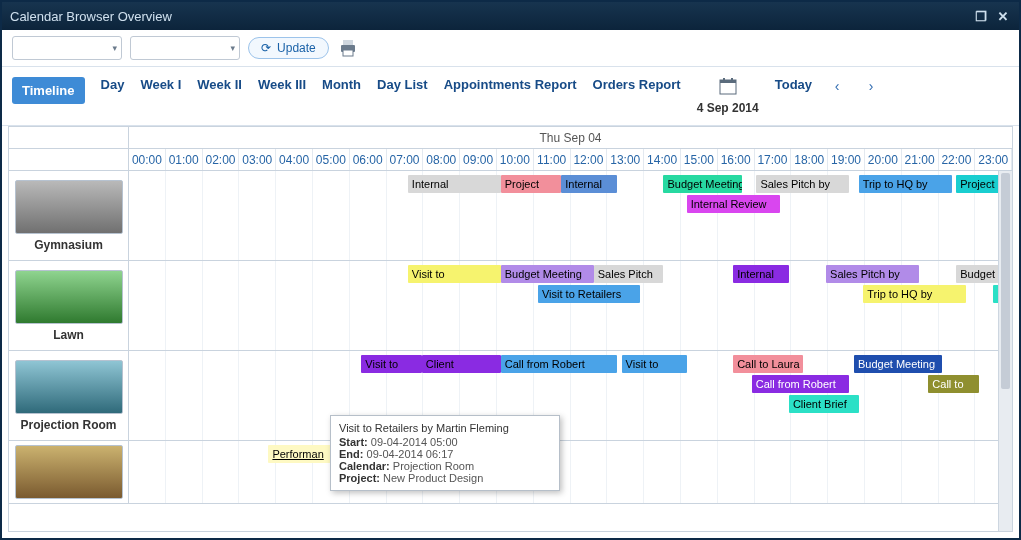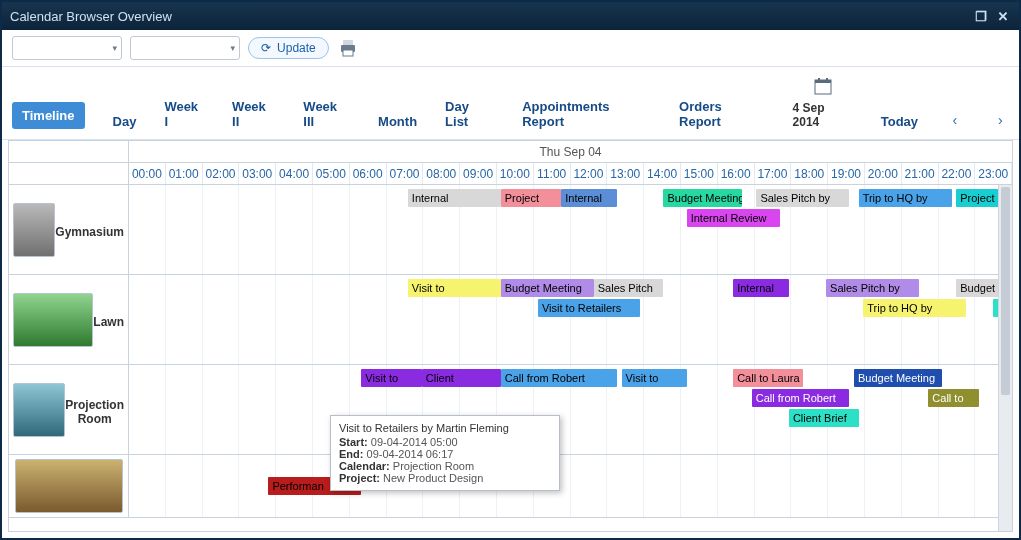--- a/index.html
+++ b/index.html
@@ -66,22 +66,22 @@
     font-size:12px;
   }
   .printer-icon {
     width:22px; height:22px;
     display:inline-flex; align-items:center; justify-content:center;
     cursor:pointer;
   }
 
   .view-tabs {
     display:flex;
-    align-items:flex-end;
-    gap: 28px;
+    align-items:flex-start;
+    gap: 16px;
     padding: 10px 10px;
     border-bottom: 1px solid #d9e2ec;
   }
   .view-tab {
     color: #174b87;
     font-weight: bold;
     font-size: 13px;
     cursor:pointer;
   }
   .view-tab.active {
@@ -153,20 +153,21 @@
   }
   .row {
     display:flex;
     border-bottom:1px solid #c9d3de;
     min-height:90px;
   }
   .res-cell {
     width:120px;
     border-right:1px solid #c9d3de;
     display:flex;
+    flex-direction:column;
     align-items:center;
     justify-content:center;
     padding:4px;
     text-align:center;
   }
   .res-thumb {
     width:108px;
     height:54px;
     background:#d9e2ec;
     border:1px solid #b6c2d0;
@@ -493,21 +494,21 @@
               <div></div>
               <div></div>
               <div></div>
               <div></div>
               <div></div>
               <div></div>
               <div></div>
               <div></div>
               <div></div>
             </div>
-            <div class="event" style="left: 15.7895%; width: 10.5263%; top: 22px; background: #b91c1c;">Performan</div>
+            <div class="event" style="left: 15.7895%; width: 10.5263%; top: 4px; background: #fef9c3; text-decoration: underline;">Performan</div>
           </div>
         </div>
       </div>
     <div class="vscroll">
         <div class="thumb"></div>
       </div>
   </div>
 
   <div class="tooltip">
     <div class="tt-title">Visit to Retailers by Martin Fleming</div>

